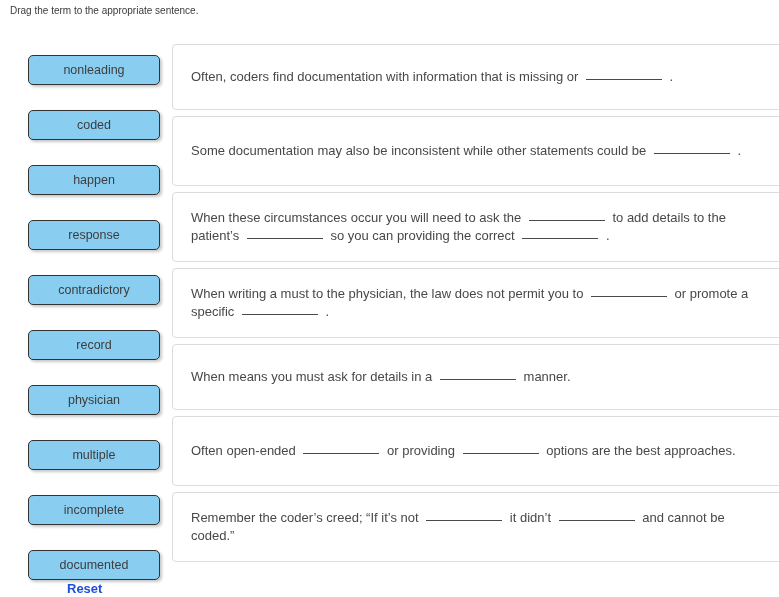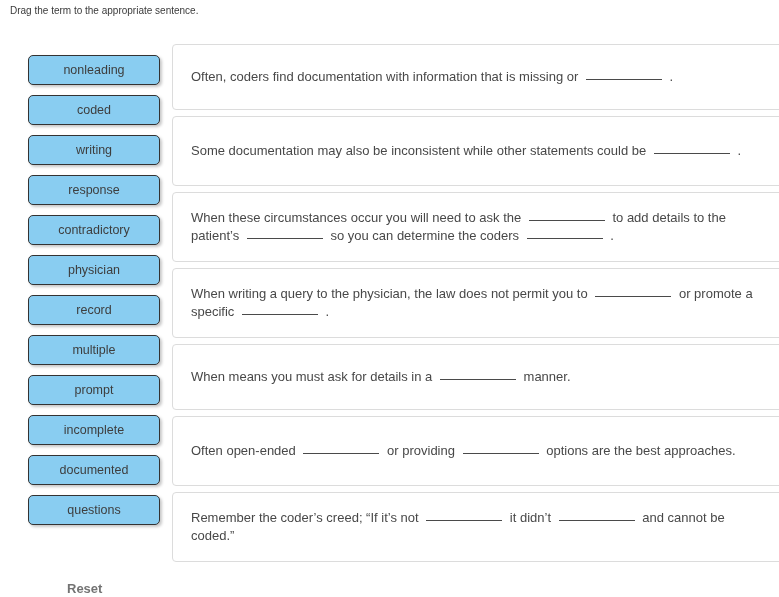--- a/index.html
+++ b/index.html
@@ -28,21 +28,21 @@
   
   #terms-panel {
     position: absolute;
     left: 28px;
     top: 55px;
     width: 132px;
   }
   .term-tile {
     width: 132px;
     height: 30px;
-    margin-bottom: 10px;
+    margin-bottom: 25px;
     box-sizing: border-box;
     background: #89cdf1;
     border: 1px solid #333333;
     border-radius: 5px;
     box-shadow: 2px 2px 3px rgba(0, 0, 0, 0.22);
     display: flex;
     align-items: center;
     justify-content: center;
     font-size: 12.5px;
     color: #3d3d3d;
@@ -83,81 +83,78 @@
     margin: 0 4px;
   }
 
   
   #reset-button {
     position: absolute;
     left: 67px;
     top: 581px;
     font-size: 13px;
     font-weight: bold;
-    color: #737373;
+    color: #1d4ed8;
     cursor: pointer;
     user-select: none;
   }
 </style>
 </head>
 <body>
 
 <div id="instruction">Drag the term to the appropriate sentence.</div>
 
 <div id="terms-panel">
     <div class="term-tile">
       <span>nonleading</span>
     </div>
     <div class="term-tile">
       <span>coded</span>
     </div>
     <div class="term-tile">
-      <span>writing</span>
+      <span>happen</span>
     </div>
     <div class="term-tile">
       <span>response</span>
     </div>
     <div class="term-tile">
       <span>contradictory</span>
     </div>
     <div class="term-tile">
+      <span>record</span>
+    </div>
+    <div class="term-tile">
       <span>physician</span>
     </div>
     <div class="term-tile">
-      <span>record</span>
-    </div>
-    <div class="term-tile">
       <span>multiple</span>
-    </div>
-    <div class="term-tile">
-      <span>prompt</span>
     </div>
     <div class="term-tile">
       <span>incomplete</span>
     </div>
     <div class="term-tile">
       <span>documented</span>
     </div>
     <div class="term-tile">
       <span>questions</span>
     </div>
   </div>
 
 <div id="sentences-panel">
     <div class="sentence-box h1">
       <div class="sentence-text"><span>Often, coders find documentation with information that is missing or </span><span class="blank"></span><span> .</span></div>
     </div>
     <div class="sentence-box h2">
       <div class="sentence-text"><span>Some documentation may also be inconsistent while other statements could be </span><span class="blank"></span><span> .</span></div>
     </div>
     <div class="sentence-box h2">
-      <div class="sentence-text"><span>When these circumstances occur you will need to ask the </span><span class="blank"></span><span> to add details to the patient’s </span><span class="blank"></span><span> so you can determine the coders </span><span class="blank"></span><span> .</span></div>
+      <div class="sentence-text"><span>When these circumstances occur you will need to ask the </span><span class="blank"></span><span> to add details to the patient’s </span><span class="blank"></span><span> so you can providing the correct </span><span class="blank"></span><span> .</span></div>
     </div>
     <div class="sentence-box h2">
-      <div class="sentence-text"><span>When writing a query to the physician, the law does not permit you to </span><span class="blank"></span><span> or promote a specific </span><span class="blank"></span><span> .</span></div>
+      <div class="sentence-text"><span>When writing a must to the physician, the law does not permit you to </span><span class="blank"></span><span> or promote a specific </span><span class="blank"></span><span> .</span></div>
     </div>
     <div class="sentence-box h1">
       <div class="sentence-text"><span>When means you must ask for details in a </span><span class="blank"></span><span> manner.</span></div>
     </div>
     <div class="sentence-box h2">
       <div class="sentence-text"><span>Often open-ended </span><span class="blank"></span><span> or providing </span><span class="blank"></span><span> options are the best approaches.</span></div>
     </div>
     <div class="sentence-box h2">
       <div class="sentence-text"><span>Remember the coder’s creed; “If it’s not </span><span class="blank"></span><span> it didn’t </span><span class="blank"></span><span> and cannot be coded.”</span></div>
     </div>

